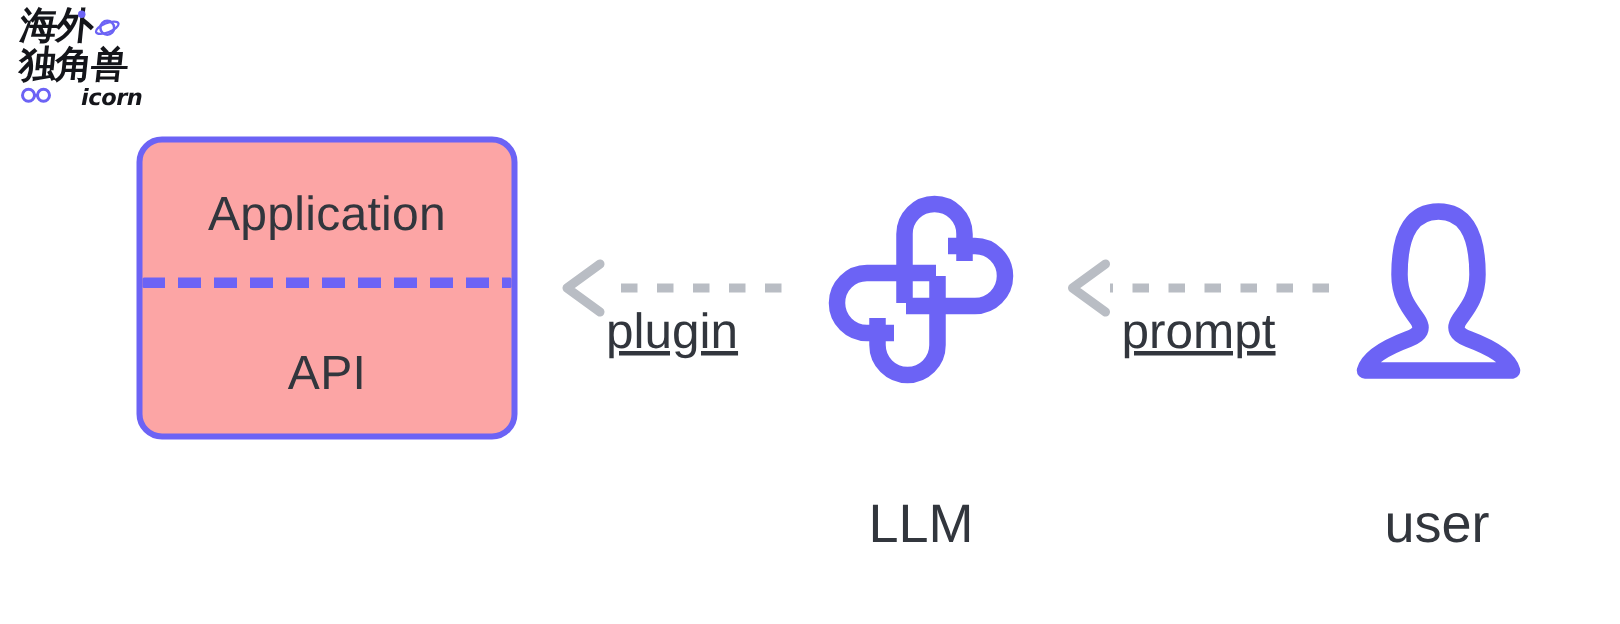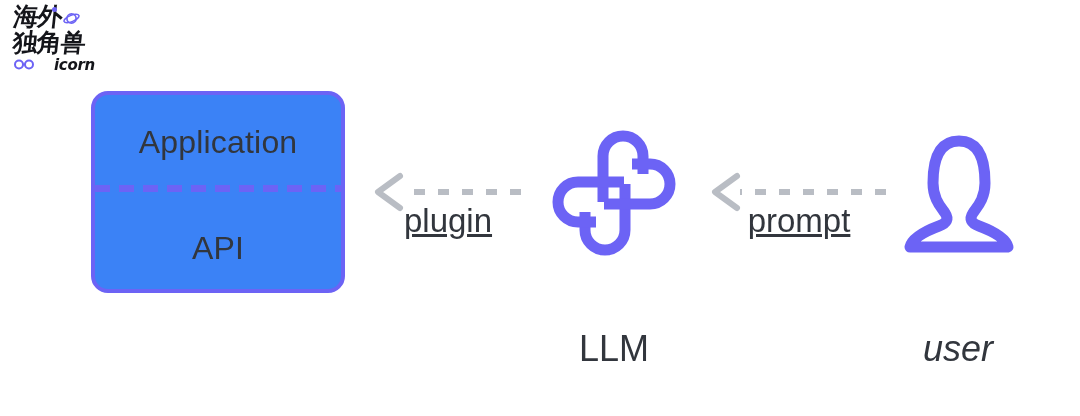--- a/index.html
+++ b/index.html
@@ -81,21 +81,21 @@
   
   #app-box {
     position: absolute;
     left: 91px;
     top: 91px;
     width: 254px;
     height: 202px;
     box-sizing: border-box;
     border: 4px solid #6C63F5;
     border-radius: 17px;
-    background: #3b82f6;
+    background: #fca5a5;
   }
   #app-box .band {
     position: absolute;
     left: 0;
     width: 100%;
     text-align: center;
     font-size: 32px;
     line-height: 34px;
     color: #32363d;
     font-family: "Liberation Sans", sans-serif;
@@ -165,21 +165,21 @@
     top: 327px;
     text-align: center;
     font-size: 36px;
     line-height: 44px;
     color: #32363d;
     font-family: "Liberation Sans", sans-serif;
     white-space: nowrap;
   }
   #caption-server { left: 36px;  width: 364px; }
   #caption-llm    { left: 524px; width: 180px; }
-  #caption-user   { left: 868px; width: 180px; font-style: italic; }
+  #caption-user   { left: 868px; width: 180px; }
 </style>
 </head>
 <body>
 
 <div id="stage">
 
   <div id="logo">
     <div class="cjk">
       <span>海外</span>
       <span class="row2">独角兽</span>

